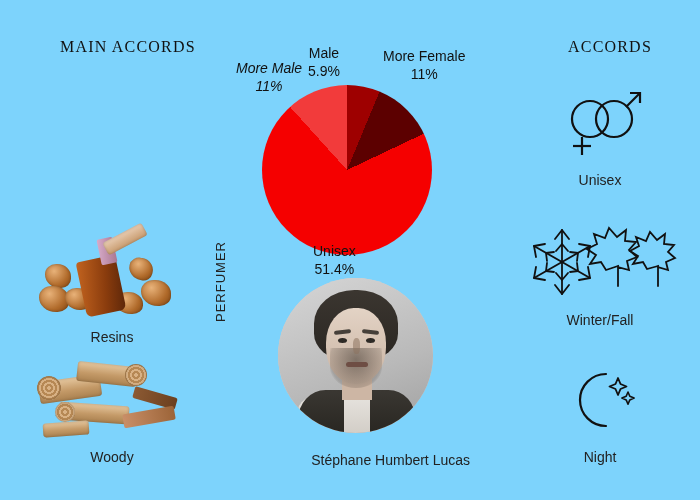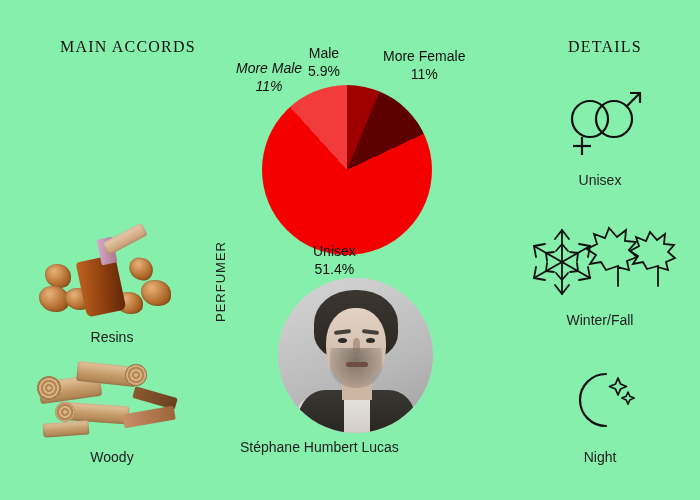--- a/index.html
+++ b/index.html
@@ -7,21 +7,21 @@
     margin: 0; padding: 0;
     width: 700px; height: 500px;
     background: #ffffff;
     font-family: "Liberation Sans", sans-serif;
     color: #1a1a1a;
     overflow: hidden;
   }
   #page {
     position: relative;
     width: 700px; height: 500px;
-    background: #86efac;
+    background: #7dd3fc;
   }
 
   
   .col-heading {
     position: absolute;
     font-family: "Liberation Serif", serif;
     font-size: 16px;
     letter-spacing: 1.2px;
     color: #111;
     white-space: nowrap;
@@ -155,23 +155,23 @@
   #perfumer-photo {
     position: absolute;
     left: 278px; top: 278px;
     width: 155px; height: 155px;
     border-radius: 50%;
     overflow: hidden;
     background: #cfcfcf;
   }
   #perfumer-name {
     position: absolute;
-    left: 240px; top: 439px;
+    left: 240px; top: 452px;
     width: 230px;
-    text-align: left;
+    text-align: right;
     font-size: 14px;
     color: #222;
   }
   
   .ph-bg { position:absolute; inset:0; background: linear-gradient(160deg,#d6d6d6,#b9b9b9 60%,#9f9f9f); }
   .ph-hair {
     position:absolute; left:36px; top:12px; width:84px; height:70px;
     background: linear-gradient(180deg,#3b3630,#2a2622);
     border-radius: 48% 48% 38% 38%;
   }
@@ -219,21 +219,21 @@
   .detail-art { height: 90px; display:flex; align-items:center; justify-content:center; }
   .detail-label { margin-top: 4px; font-size: 14px; color: #222; }
 </style>
 </head>
 <body>
 
 <div id="page">
 
   <div class="col-heading" id="heading-accords">MAIN  ACCORDS</div>
 
-  <div class="col-heading" id="heading-details">DETAILS</div>
+  <div class="col-heading" id="heading-details">ACCORDS</div>
 
 
   <div class="accord-block" id="accord-1">
     <div class="accord-art">
       <div class="resin-chunk" style="left:8px;  top:36px; width:26px; height:24px;"></div>
       <div class="resin-chunk" style="left:2px;  top:58px; width:30px; height:26px;"></div>
       <div class="resin-chunk" style="left:28px; top:60px; width:26px; height:22px;"></div>
       <div class="resin-chunk" style="left:92px; top:30px; width:24px; height:22px; transform:rotate(12deg);"></div>
       <div class="resin-chunk" style="left:104px;top:52px; width:30px; height:26px;"></div>
       <div class="resin-chunk" style="left:78px; top:64px; width:28px; height:22px;"></div>

